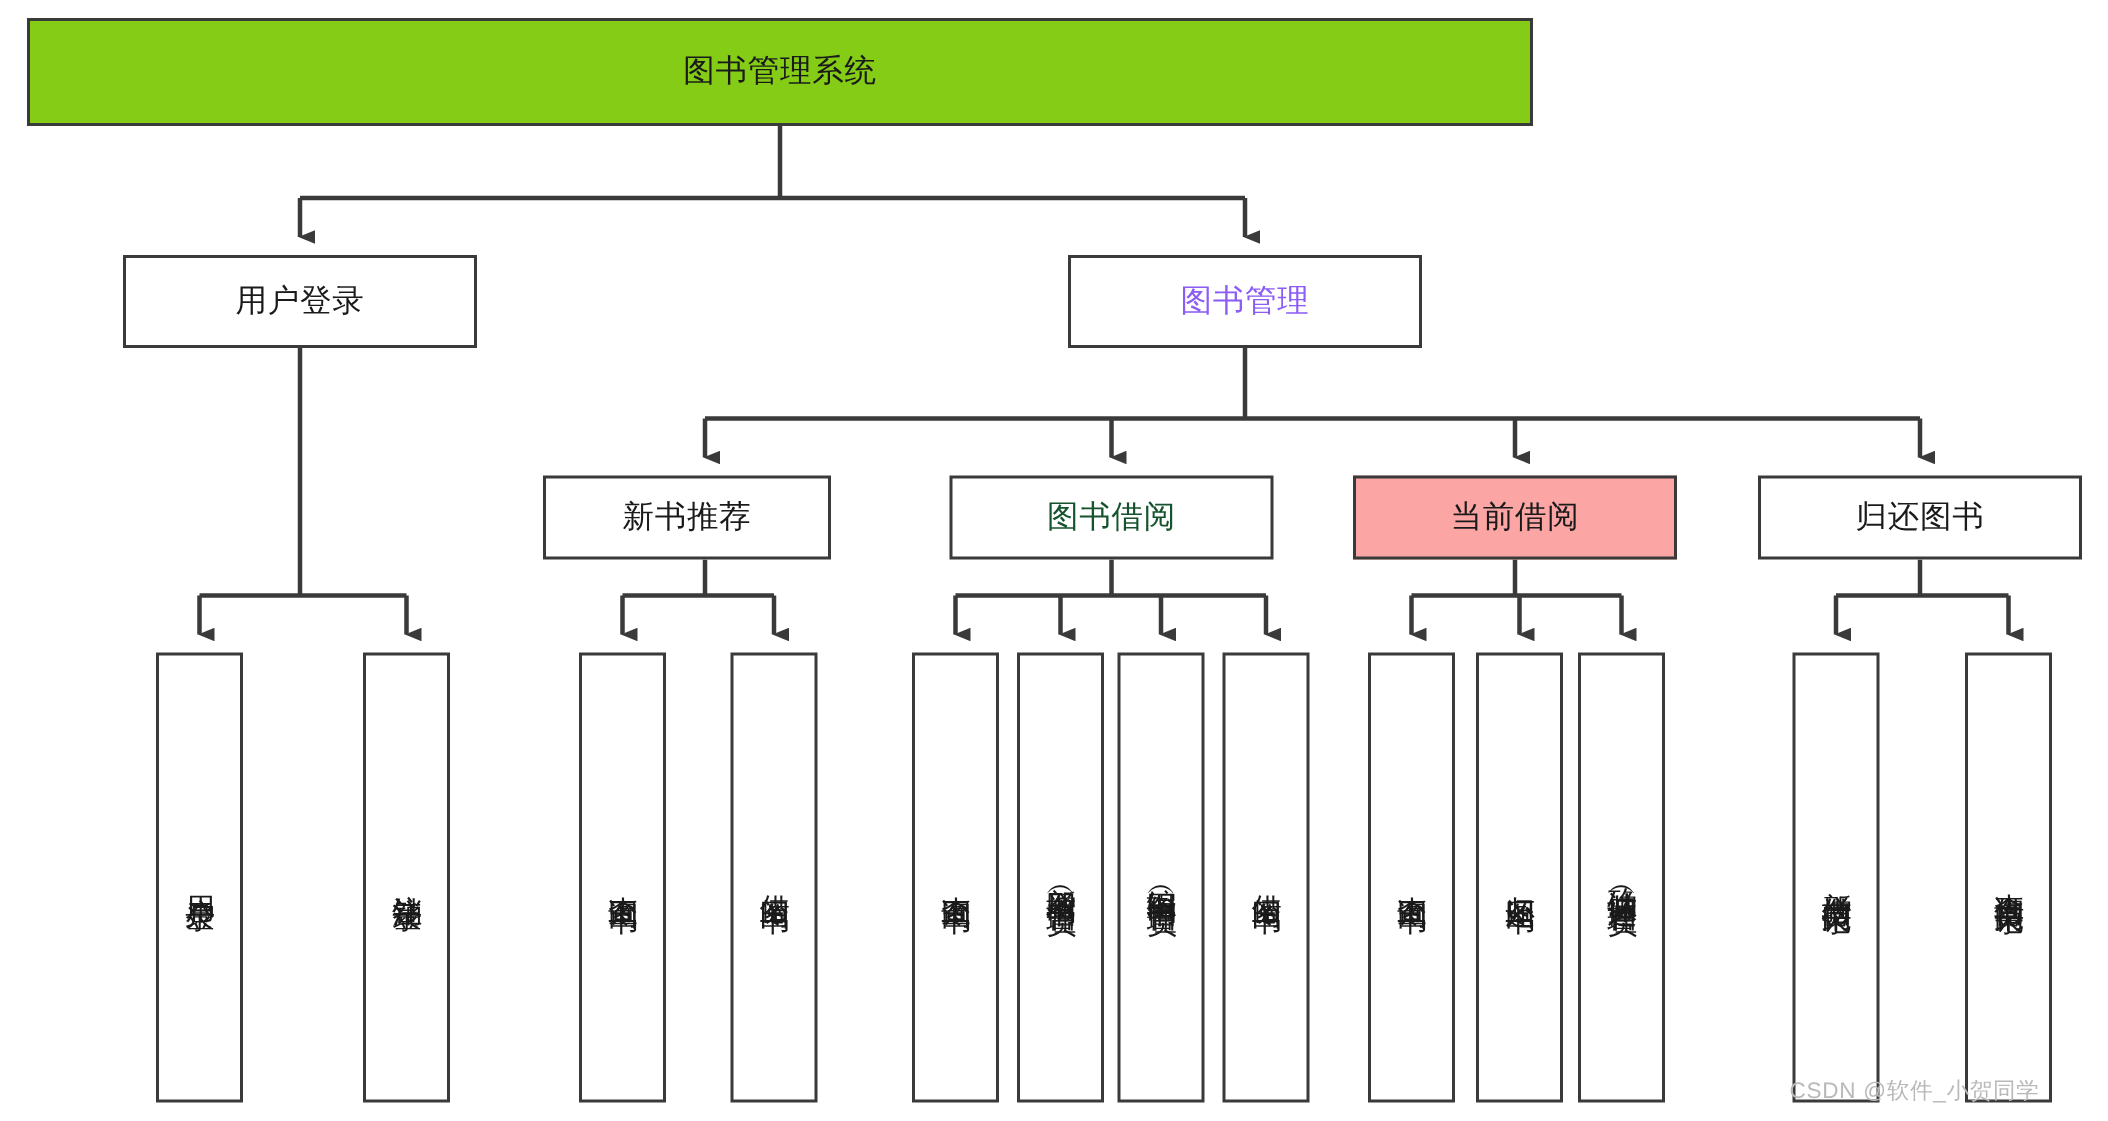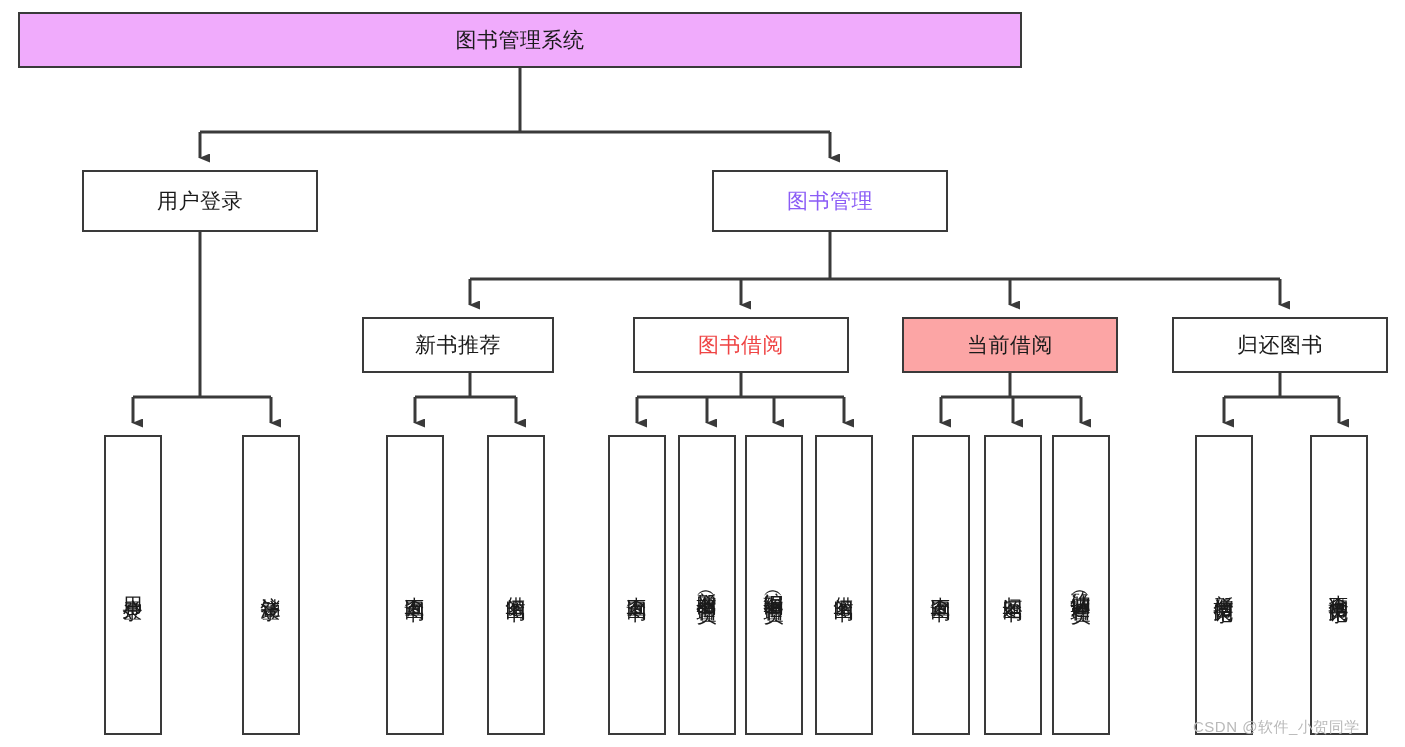--- a/index.html
+++ b/index.html
@@ -99,34 +99,34 @@
         <path d="M1013,397 L1013,423" stroke="#3a3a3a" marker-end="url(#arrowhead)"></path>
         <path d="M1081,397 L1081,423" stroke="#3a3a3a" marker-end="url(#arrowhead)"></path>
         <path d="M1280,373 L1280,397" stroke="#3a3a3a"></path>
         <path d="M1224,397 L1339,397" stroke="#3a3a3a"></path>
         <path d="M1224,397 L1224,423" stroke="#3a3a3a" marker-end="url(#arrowhead)"></path>
         <path d="M1339,397 L1339,423" stroke="#3a3a3a" marker-end="url(#arrowhead)"></path>
       </g>
   </svg>
 
   <div id="nodes">
-      <div class="node-box" style="left: 18px; top: 12px; width: 1004px; height: 56px; border-color: rgb(58, 58, 58); background: #f0abfc;">
+      <div class="node-box" style="left: 18px; top: 12px; width: 1004px; height: 72px; border-color: rgb(58, 58, 58); background: #84cc16;">
         <span class="node-label" style="color: rgb(26, 26, 26);">图书管理系统</span>
       </div>
       <div class="node-box" style="left: 82px; top: 170px; width: 236px; height: 62px; border-color: rgb(58, 58, 58); background: rgb(255, 255, 255);">
         <span class="node-label" style="color: rgb(26, 26, 26);">用户登录</span>
       </div>
       <div class="node-box" style="left: 712px; top: 170px; width: 236px; height: 62px; border-color: rgb(58, 58, 58); background: rgb(255, 255, 255);">
         <span class="node-label" style="color: #8b5cf6;">图书管理</span>
       </div>
       <div class="node-box" style="left: 362px; top: 317px; width: 192px; height: 56px; border-color: rgb(58, 58, 58); background: rgb(255, 255, 255);">
         <span class="node-label" style="color: rgb(26, 26, 26);">新书推荐</span>
       </div>
       <div class="node-box" style="left: 633px; top: 317px; width: 216px; height: 56px; border-color: rgb(58, 58, 58); background: rgb(255, 255, 255);">
-        <span class="node-label" style="color: #ef4444;">图书借阅</span>
+        <span class="node-label" style="color: #14532d;">图书借阅</span>
       </div>
       <div class="node-box" style="left: 902px; top: 317px; width: 216px; height: 56px; border-color: rgb(58, 58, 58); background: #fca5a5;">
         <span class="node-label" style="color: rgb(26, 26, 26);">当前借阅</span>
       </div>
       <div class="node-box" style="left: 1172px; top: 317px; width: 216px; height: 56px; border-color: rgb(58, 58, 58); background: rgb(255, 255, 255);">
         <span class="node-label" style="color: rgb(26, 26, 26);">归还图书</span>
       </div>
       <div class="node-box vertical" style="left: 104px; top: 435px; width: 58px; height: 300px; border-color: rgb(58, 58, 58); background: rgb(255, 255, 255);">
         <span class="node-label" style="color: rgb(26, 26, 26);">用户登录</span>
       </div>

